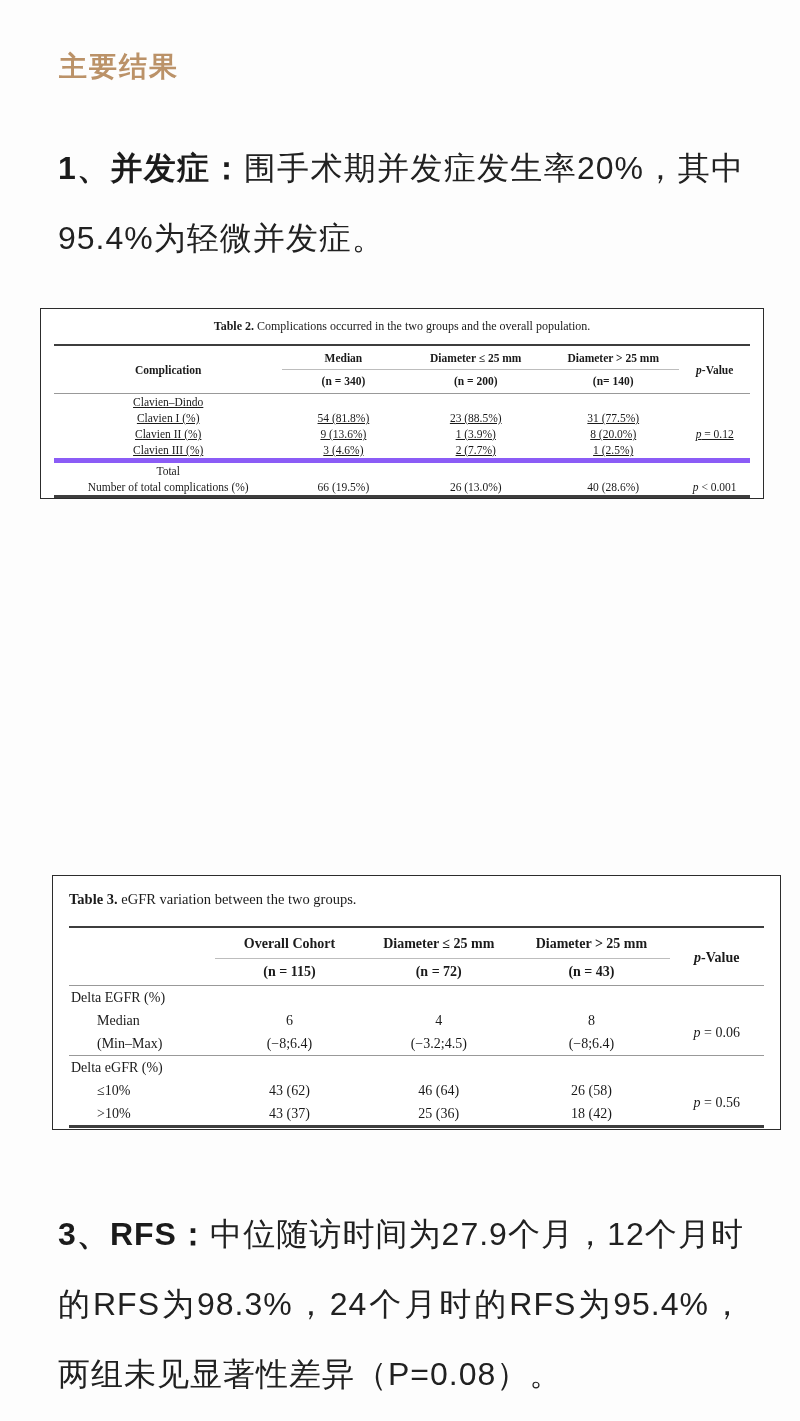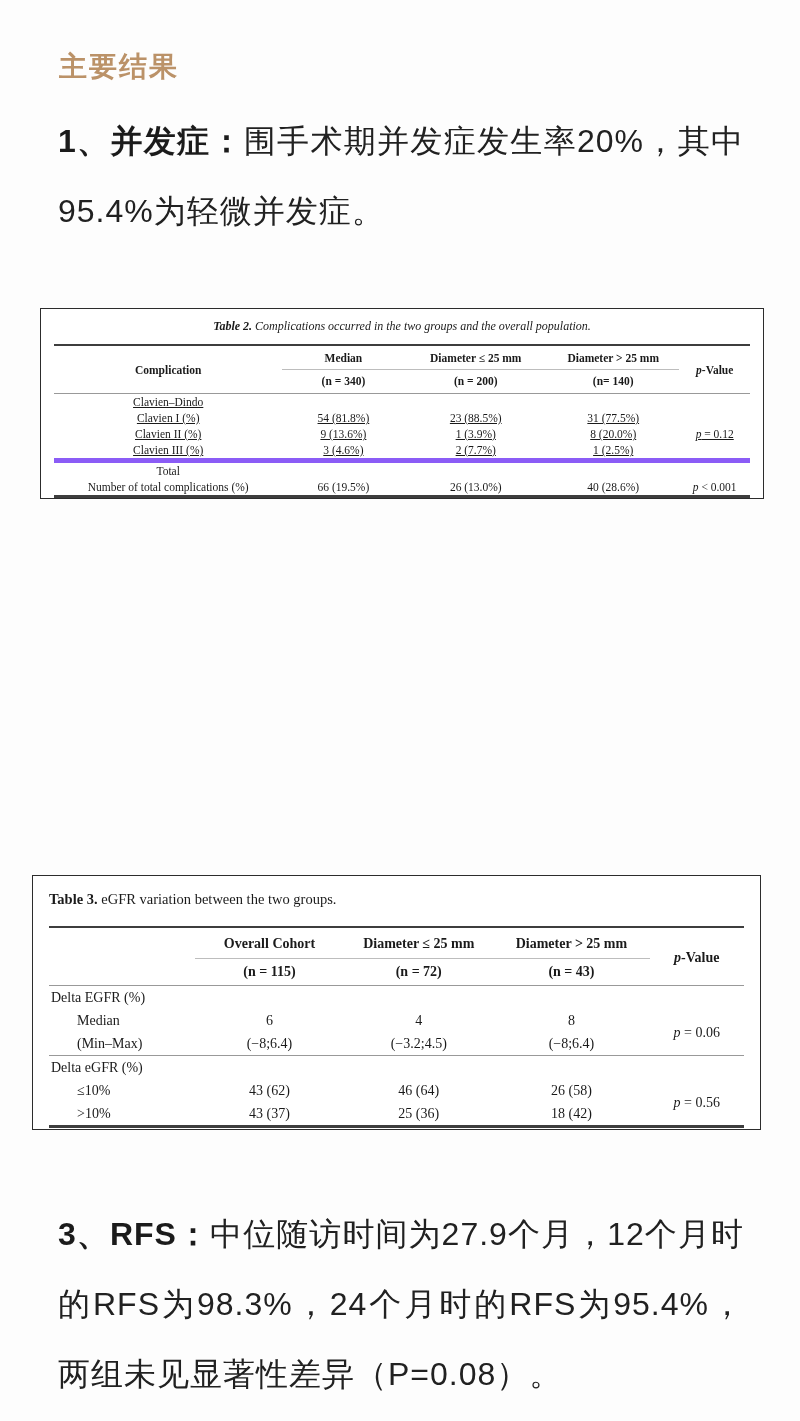--- a/index.html
+++ b/index.html
@@ -15,33 +15,33 @@
     color:#bb9268; letter-spacing:2px;
   }
   
   .para {
     position:absolute; left:58px; width:686px;
     font-size:32px; line-height:70px; letter-spacing:1px;
     color:#212121; text-align:justify; text-justify:inter-character;
     word-break:break-all;
   }
   .para .lead { font-weight:700; color:#1b1b1b; }
-  .para1 { top:106px; }
+  .para1 { top:133px; }
   .para2 { top:563px; }
   .para3 { top:1199px; }
   
   .tbox {
     position:absolute; background:#ffffff; border:1px solid #2c2c2c;
     box-sizing:border-box;
     font-family:"Liberation Serif","DejaVu Serif",serif; color:#1a1a1a;
   }
   .tbox2 { left:40px;  top:308px; width:724px; height:191px; padding:8px 13px 0; }
-  .tbox3 { left:32px;  top:875px; width:729px; height:255px; padding:10px 16px 0; }
+  .tbox3 { left:52px;  top:875px; width:729px; height:255px; padding:10px 16px 0; }
   .cap { color:#1a1a1a; }
-  .tbox2 .cap { text-align:center; font-size:12px;  line-height:15px; margin:2px 0 10px;font-style:italic; }
+  .tbox2 .cap { text-align:center; font-size:12px;  line-height:15px; margin:2px 0 10px; }
   .tbox3 .cap { text-align:left;   font-size:14.5px; line-height:18px; margin:4px 0 18px; }
   .cap b { font-weight:700; }
   table { width:100%; border-collapse:collapse; table-layout:fixed; }
   th { font-weight:700; }
   th,td { overflow:hidden; white-space:nowrap; }
   i.pit { font-style:italic; }
   
   .t2 { font-size:11.5px; line-height:14px; border-bottom:3px solid #3e3e3e; }
   .t2 thead { border-top:2px solid #3e3e3e; border-bottom:1px solid #999999; }
   .t2 th, .t2 td { text-align:center; }

